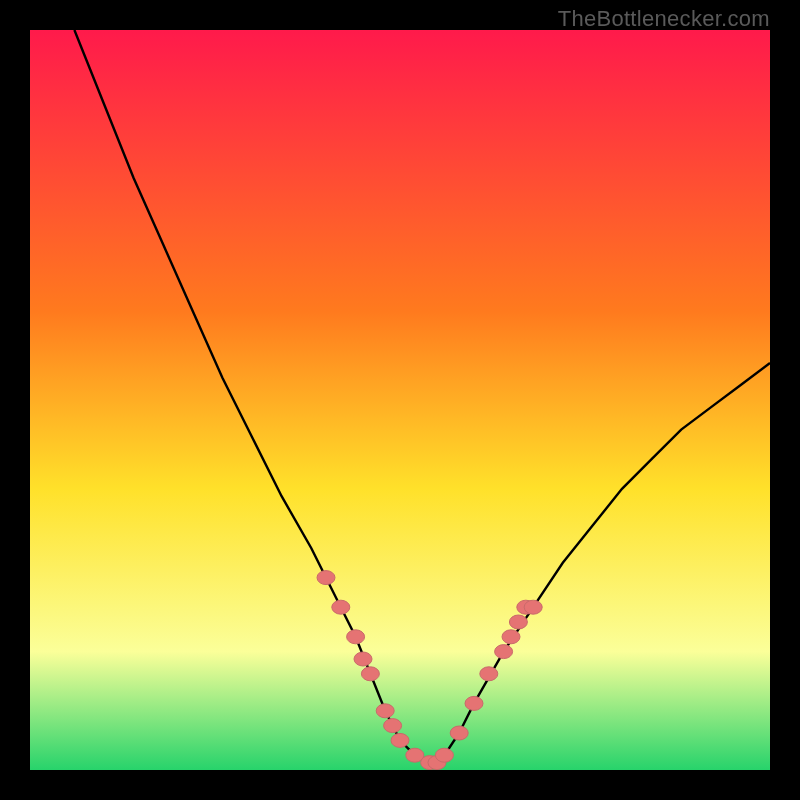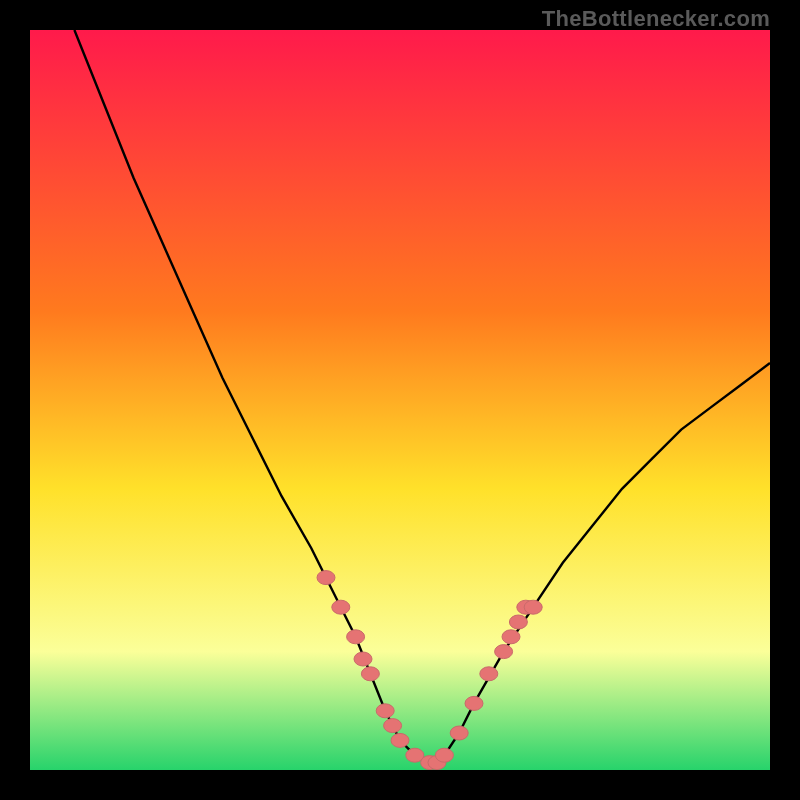--- a/index.html
+++ b/index.html
@@ -25,21 +25,21 @@
     top: 0;
     width: 740px;
     height: 740px;
   }
   .watermark {
     position: absolute;
     top: 6px;
     right: 30px;
     color: #5a5a5a;
     font-size: 22px;
-    font-weight: 700;
+    font-weight: 400;
     letter-spacing: 0.3px;
     user-select: none;
   }
 </style>
 </head>
 <body>
 
 <div class="frame">
   <svg class="plot" viewBox="0 0 740 740" preserveAspectRatio="none">
     <defs>

